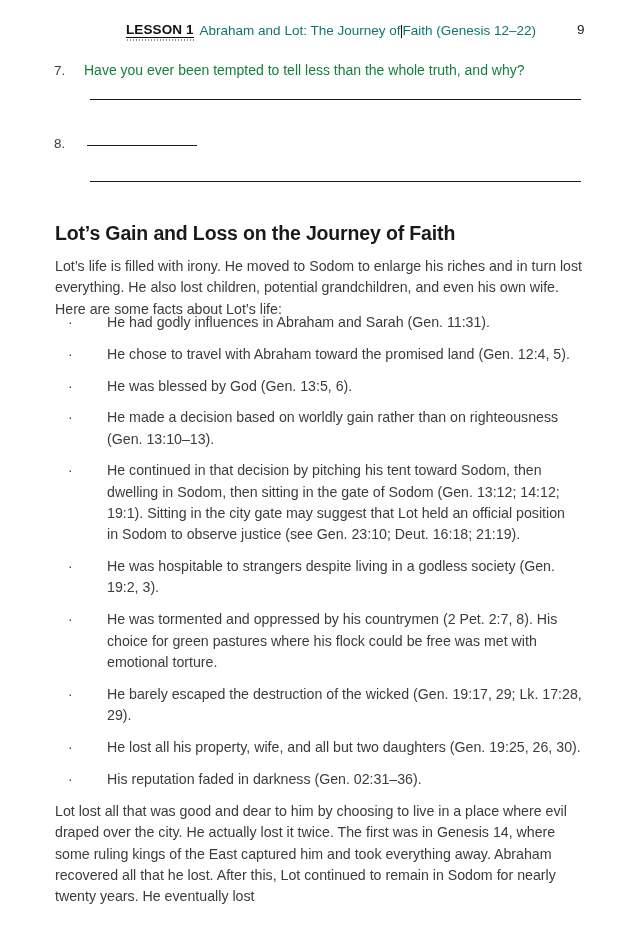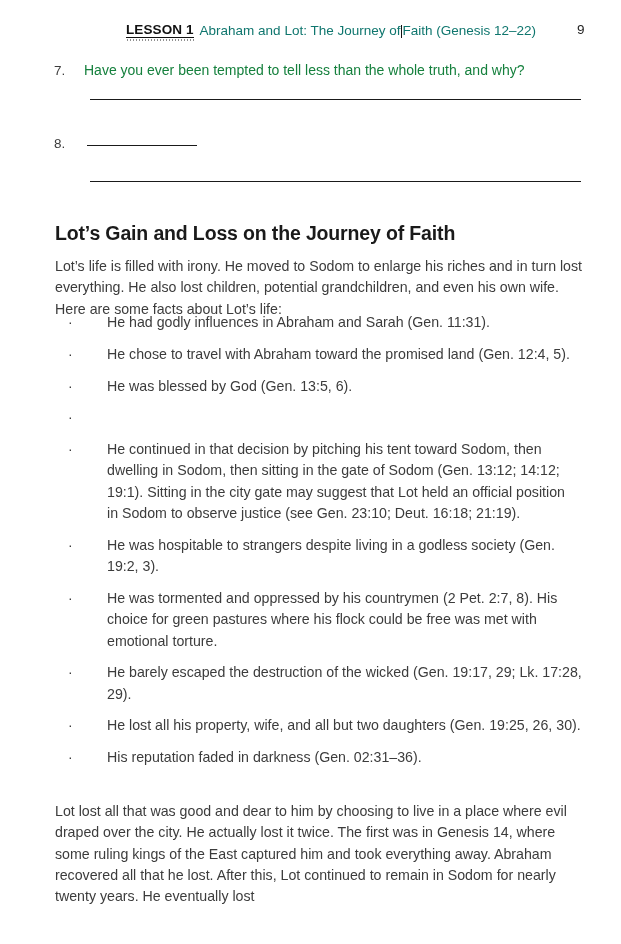--- a/index.html
+++ b/index.html
@@ -220,20 +220,21 @@
       <span class="bullet-text">He chose to travel with Abraham toward the promised land (Gen. 12:4, 5).</span>
     </div>
 
     <div class="bullet-item">
       <span class="bullet-dot">·</span>
       <span class="bullet-text">He was blessed by God (Gen. 13:5, 6).</span>
     </div>
 
     <div class="bullet-item narrow">
       <span class="bullet-dot">·</span>
+      <span class="bullet-text">He made a decision based on worldly gain rather than on righteousness (Gen. 13:10–13).</span>
     </div>
 
     <div class="bullet-item narrow">
       <span class="bullet-dot">·</span>
       <span class="bullet-text">He continued in that decision by pitching his tent toward Sodom, then dwelling in Sodom, then sitting in the gate of Sodom (Gen. 13:12; 14:12; 19:1). Sitting in the city gate may suggest that Lot held an official position in Sodom to observe justice (see Gen. 23:10; Deut. 16:18; 21:19).</span>
     </div>
 
     <div class="bullet-item">
       <span class="bullet-dot">·</span>
       <span class="bullet-text">He was hospitable to strangers despite living in a godless society (Gen. 19:2, 3).</span>

